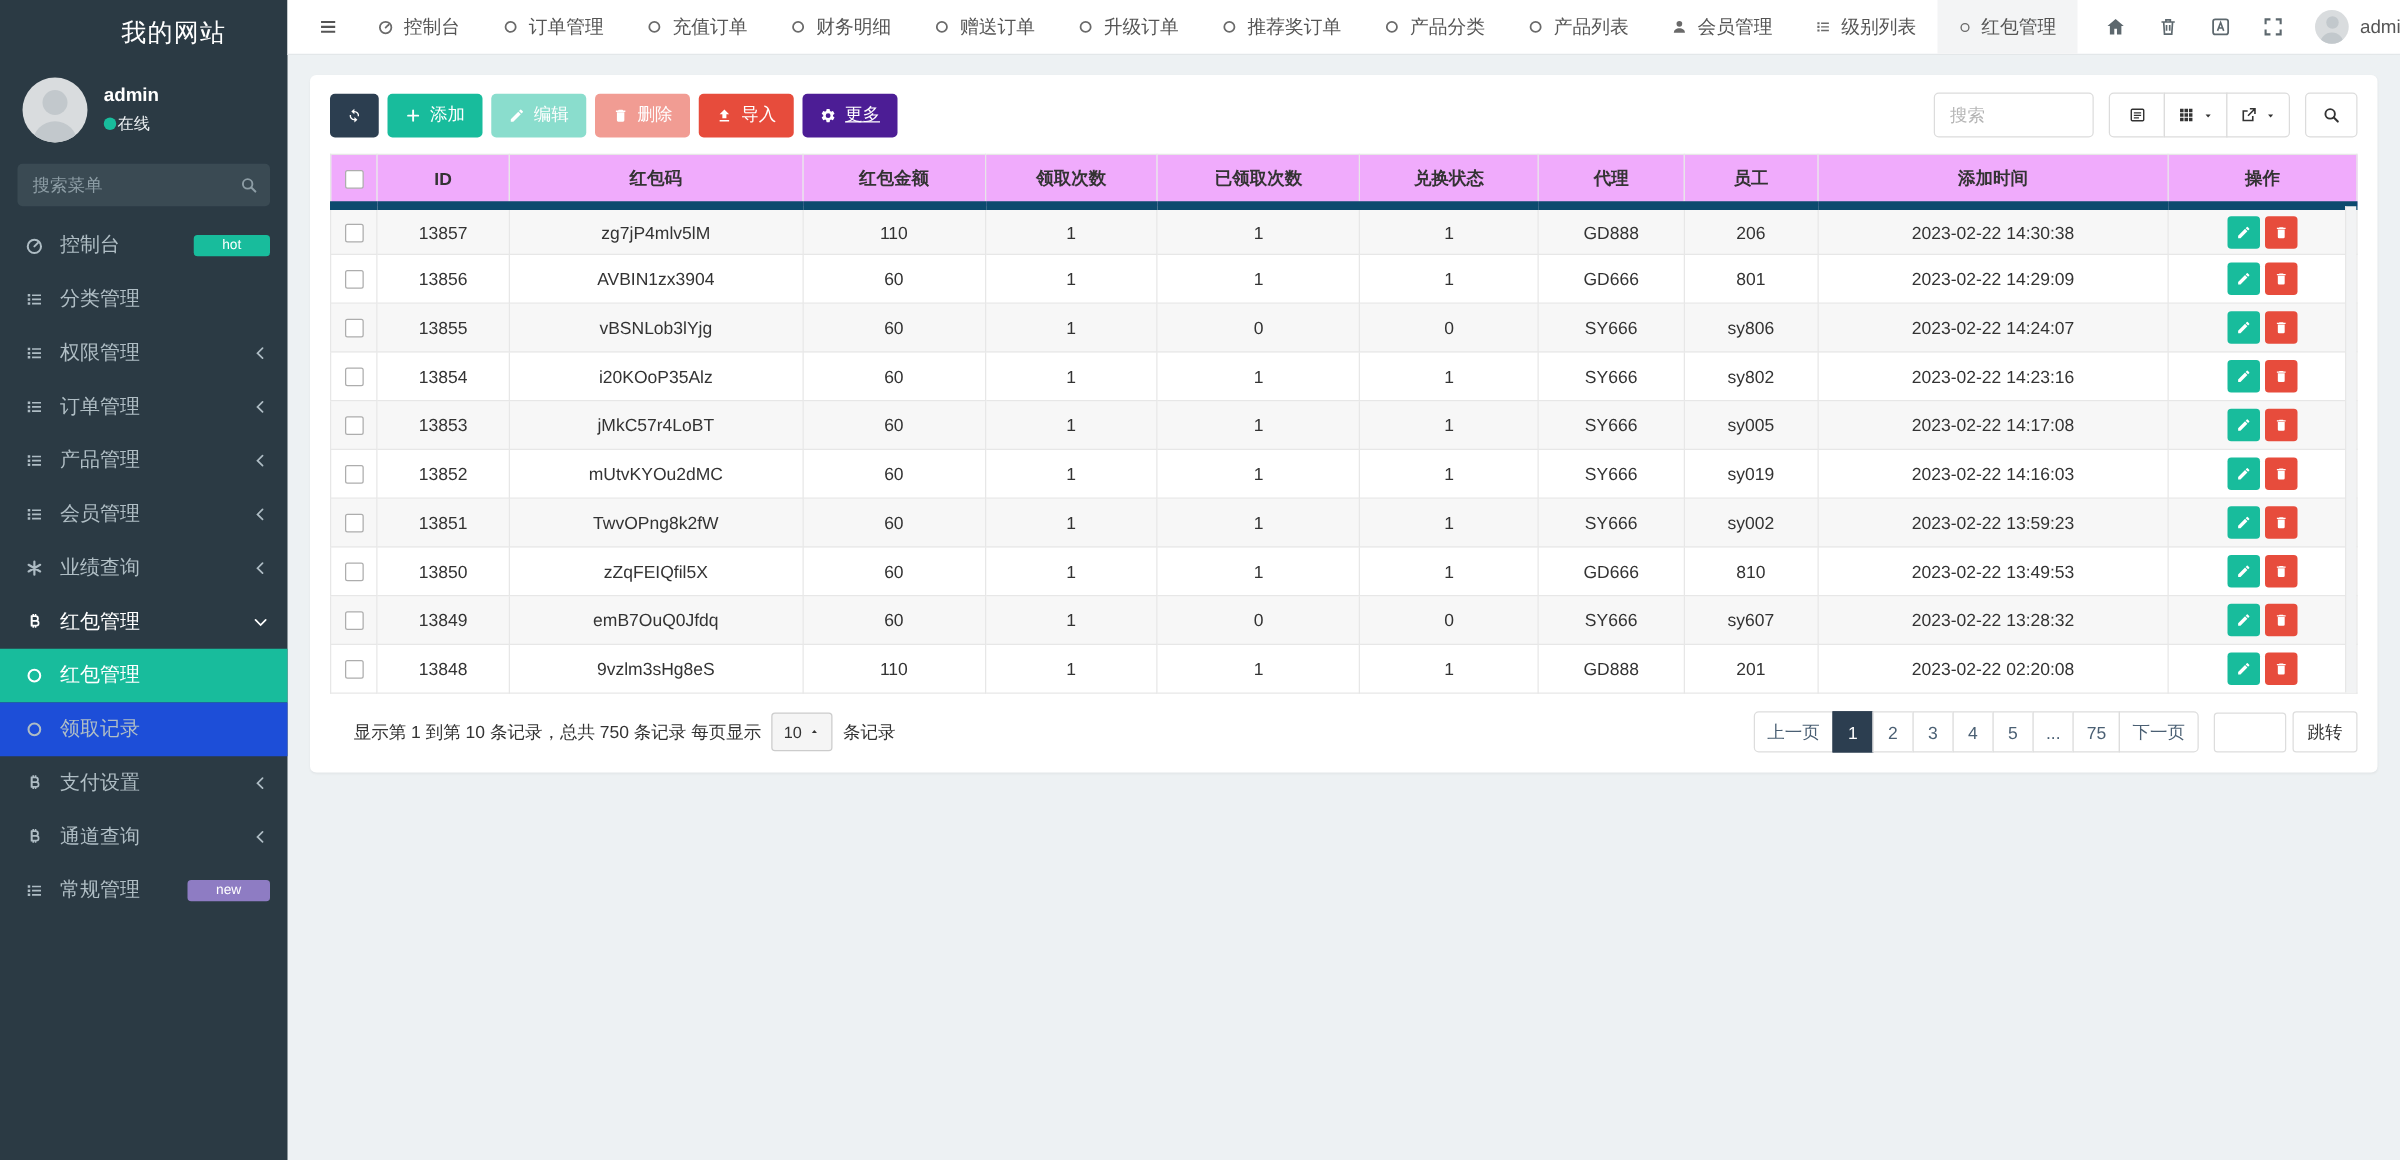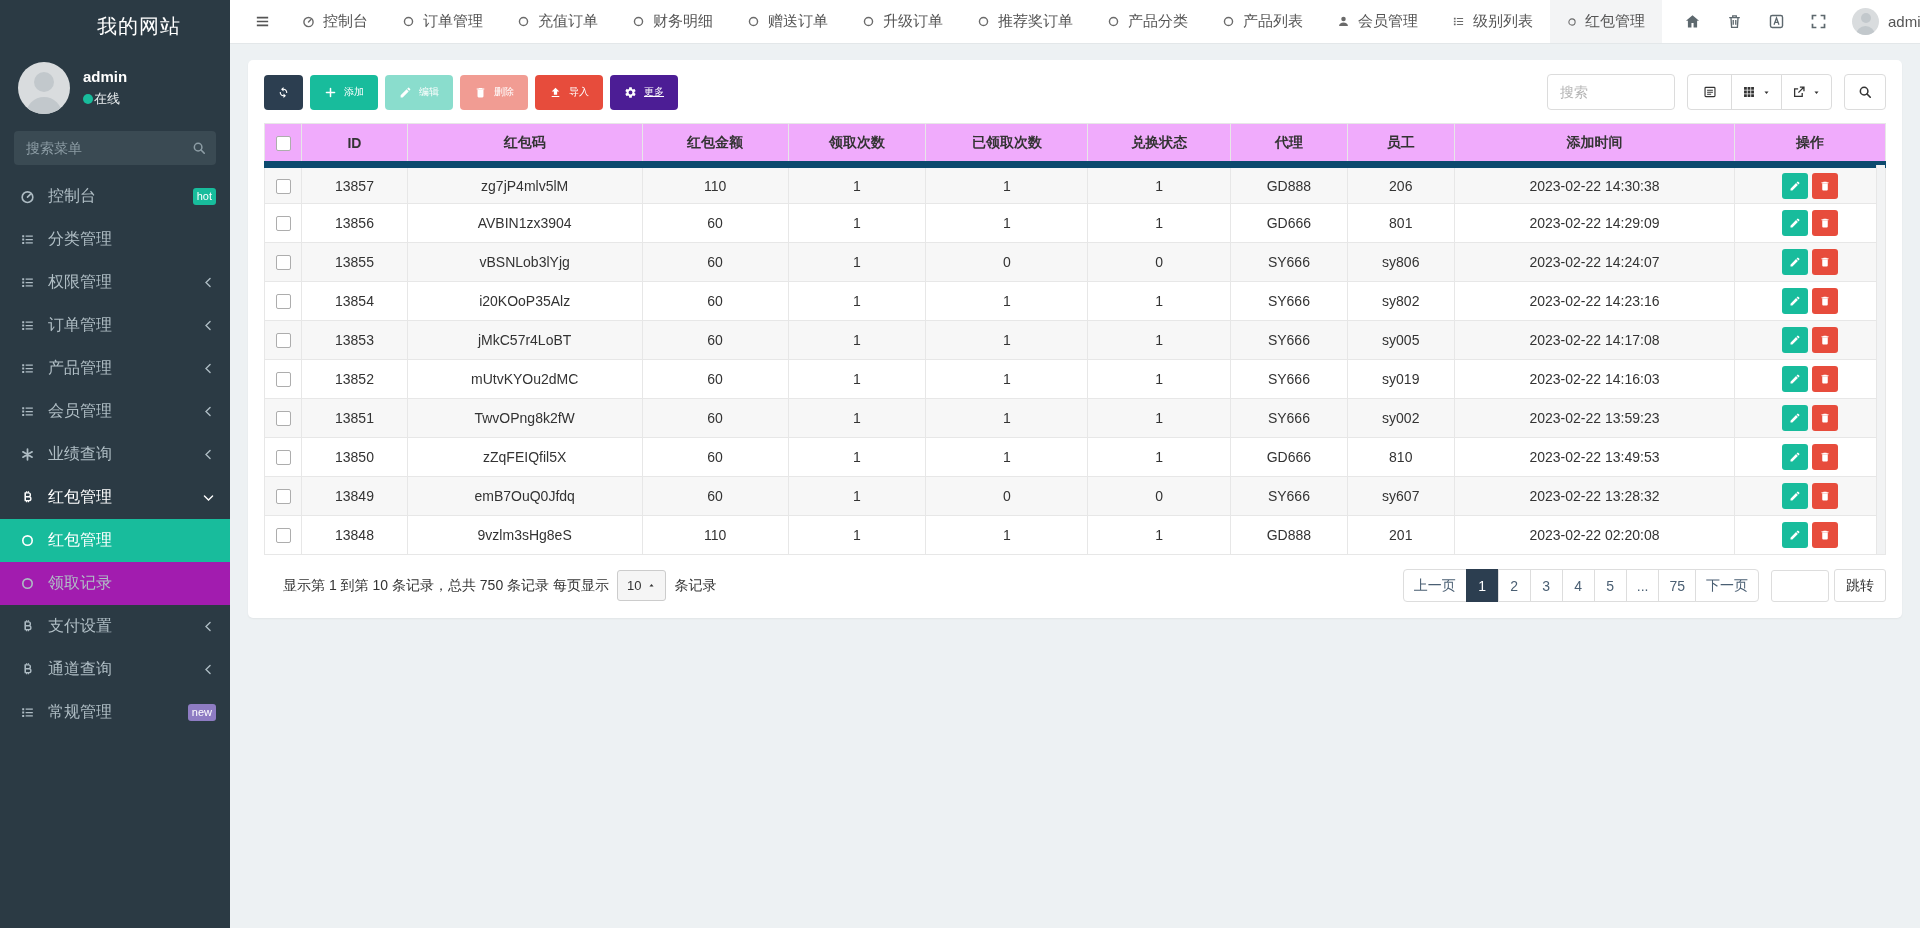--- a/index.html
+++ b/index.html
@@ -20,24 +20,24 @@
   .side-search { margin:9px 14px 10px; position:relative; }
   .side-search input { width:100%; height:34px; background:#3a4a53; border:none; border-radius:4px; padding:0 32px 0 12px; color:#d7dde0; font-size:14px; font-family:inherit; }
   .side-search input::placeholder { color:#8d9da5; }
   .side-search .ic { position:absolute; right:10px; top:10px; color:#8d9da5; }
   .side-menu { list-style:none; font-size:16px; }
   .side-item { display:flex; align-items:center; gap:13px; height:43px; padding:0 14px 0 20px; cursor:pointer; color:#b0bec5; }
   .side-item .ic { width:15px; height:15px; color:#aebcc4; }
   .side-item .lbl { flex:1; }
   .side-item.open { color:#fff; }
   .side-item.open .ic { color:#fff; }
-  .side-item.sub { background:#a21caf; }
+  .side-item.sub { background:#1d4ed8; }
   .side-item.sub.active { background:#18bc9c; color:#fff; }
   .side-item.sub.active .ic { color:#fff; }
-  .badge { font-size:11px; line-height:1; padding:3px 4px; border-radius:3px; color:#fff; }
+  .badge { font-size:11px; line-height:1; padding:3px 23px; border-radius:3px; color:#fff; }
   .badge.hot { background:#18bc9c; }
   .badge.new { background:#8e7cc3; }
   .chev { width:13px; height:13px; color:#8a99a2; }
   .chev.down { transform:rotate(-90deg); }
 
   
   .main { flex:1; display:flex; flex-direction:column; min-width:0; }
   .topnav { height:44px; background:#fff; border-bottom:1px solid #e3e7e9; display:flex; align-items:stretch; padding-left:10px; }
   .hamburger { display:flex; align-items:center; padding:0 14px; color:#555; cursor:pointer; }
   .hamburger .ic { width:17px; height:17px; }
@@ -52,21 +52,21 @@
   .top-user { display:flex; align-items:center; gap:9px; cursor:pointer; }
   .avatar.mini { width:27px; height:27px; }
   .avatar.mini::before { top:5px; left:8.5px; width:10px; height:10px; }
   .avatar.mini::after { bottom:-4px; left:4px; width:19px; height:13px; }
   .top-user-name { font-size:15px; color:#555; }
 
   
   .content { flex:1; padding:16px 18px; overflow:hidden; }
   .panel { background:#fff; border-radius:5px; padding:14px 16px 16px; box-shadow:0 1px 2px rgba(0,0,0,.05); }
   .tb-row { display:flex; align-items:center; }
-  .btn { height:35px; border:none; border-radius:4px; color:#fff; font-size:10px; font-family:inherit; display:inline-flex; align-items:center; gap:7px; padding:0 14px; cursor:pointer; margin-right:7px; }
+  .btn { height:35px; border:none; border-radius:4px; color:#fff; font-size:14px; font-family:inherit; display:inline-flex; align-items:center; gap:7px; padding:0 14px; cursor:pointer; margin-right:7px; }
   .btn .ic { width:13px; height:13px; }
   .btn-refresh { background:#2c3e50; width:39px; justify-content:center; padding:0; }
   .btn-add { background:#18bc9c; }
   .btn-edit { background:#18bc9c; opacity:.5; }
   .btn-del { background:#e74c3c; opacity:.55; }
   .btn-import { background:#e74c3c; }
   .btn-more { background:#4c1d95;text-decoration:underline; }
   .tb-right { margin-left:auto; display:flex; align-items:center; }
   .search-input { width:128px; height:36px; border:1px solid #dcdcdc; border-radius:4px; padding:0 12px; font-size:14px; font-family:inherit; color:#555; }
   .search-input::placeholder { color:#b5b5b5; }

